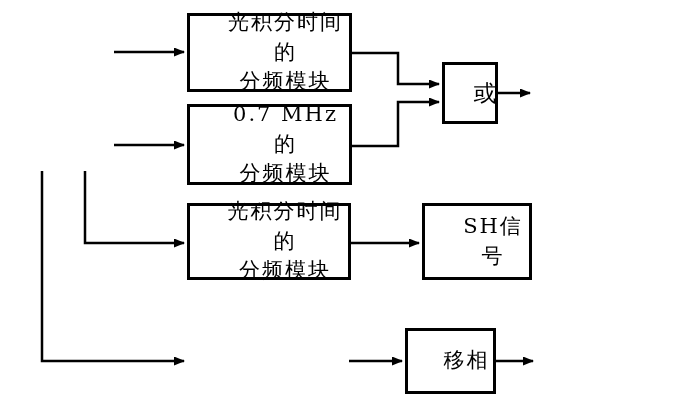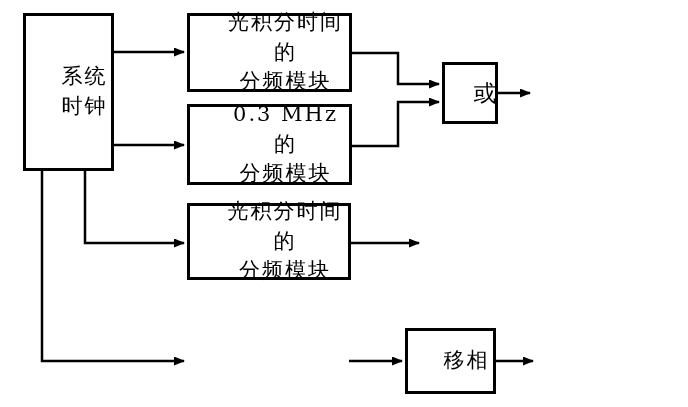--- a/index.html
+++ b/index.html
@@ -62,45 +62,44 @@
     <polyline points="352,53 398,53 398,84 439,84" fill="none" stroke="#000000" stroke-width="2.5" marker-end="url(#arrow)"></polyline>
     <polyline points="352,146 398,146 398,102 439,102" fill="none" stroke="#000000" stroke-width="2.5" marker-end="url(#arrow)"></polyline>
     <polyline points="498,93 530,93" fill="none" stroke="#000000" stroke-width="2.5" marker-end="url(#arrow)"></polyline>
     <polyline points="85,171 85,243 184,243" fill="none" stroke="#000000" stroke-width="2.5" marker-end="url(#arrow)"></polyline>
     <polyline points="351,243 419,243" fill="none" stroke="#000000" stroke-width="2.5" marker-end="url(#arrow)"></polyline>
     <polyline points="42,171 42,361 184,361" fill="none" stroke="#000000" stroke-width="2.5" marker-end="url(#arrow)"></polyline>
     <polyline points="349,361 402,361" fill="none" stroke="#000000" stroke-width="2.5" marker-end="url(#arrow)"></polyline>
     <polyline points="496,361 533,361" fill="none" stroke="#000000" stroke-width="2.5" marker-end="url(#arrow)"></polyline>
   </svg>
 
-  <div class="node" style="left:23px; top:13px; width:91px; height:158px;">
-    <span class="label">系统
-时钟</span>
-  </div>
 
   <div class="node" style="left:187px; top:13px; width:165px; height:79px;">
     <span class="label">光积分时间的
 分频模块</span>
   </div>
 
   <div class="node" style="left:187px; top:104px; width:165px; height:81px;">
-    <span class="label">0.3 MHz的
+    <span class="label">0.7 MHz的
 分频模块</span>
   </div>
 
   <div class="node" style="left:442px; top:62px; width:56px; height:62px; font-size:23px;">
     <span class="label">或</span>
   </div>
 
 
   <div class="node" style="left:187px; top:203px; width:164px; height:77px;">
     <span class="label">光积分时间的
 分频模块</span>
   </div>
 
+  <div class="node" style="left:422px; top:203px; width:110px; height:77px;">
+    <span class="label">SH信号</span>
+  </div>
 
 
   <div class="node" style="left:405px; top:328px; width:91px; height:66px;">
     <span class="label">移相</span>
   </div>
 
 
 </div>
 
 </body></html>

